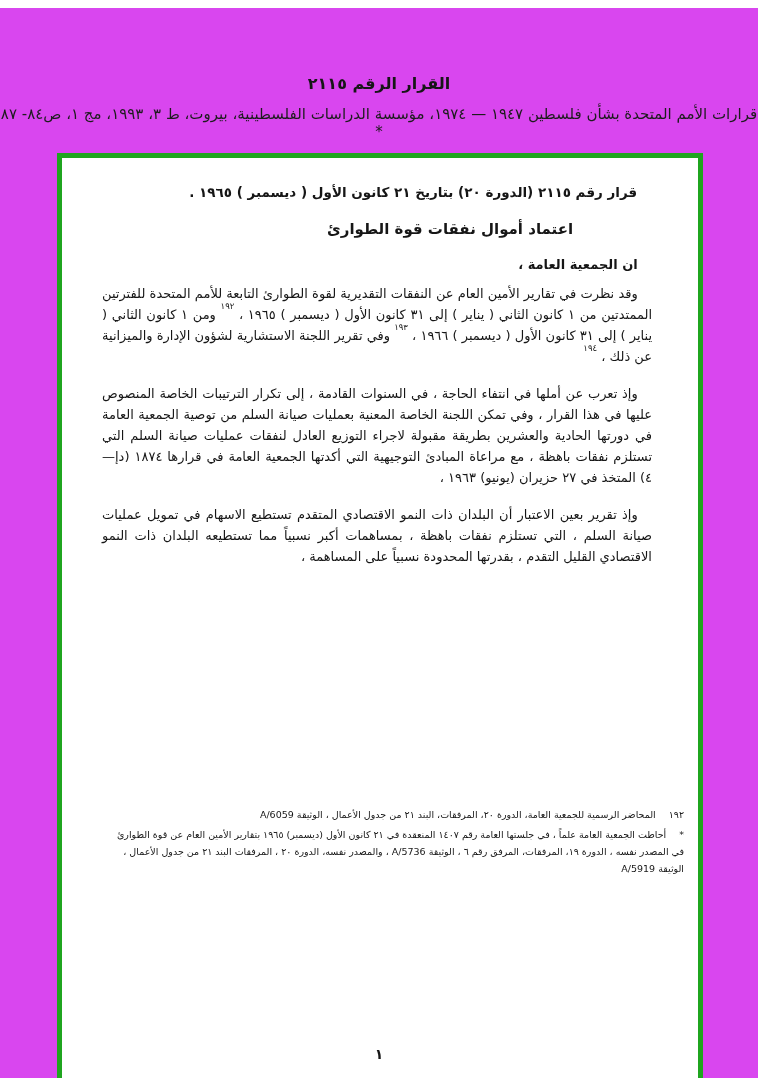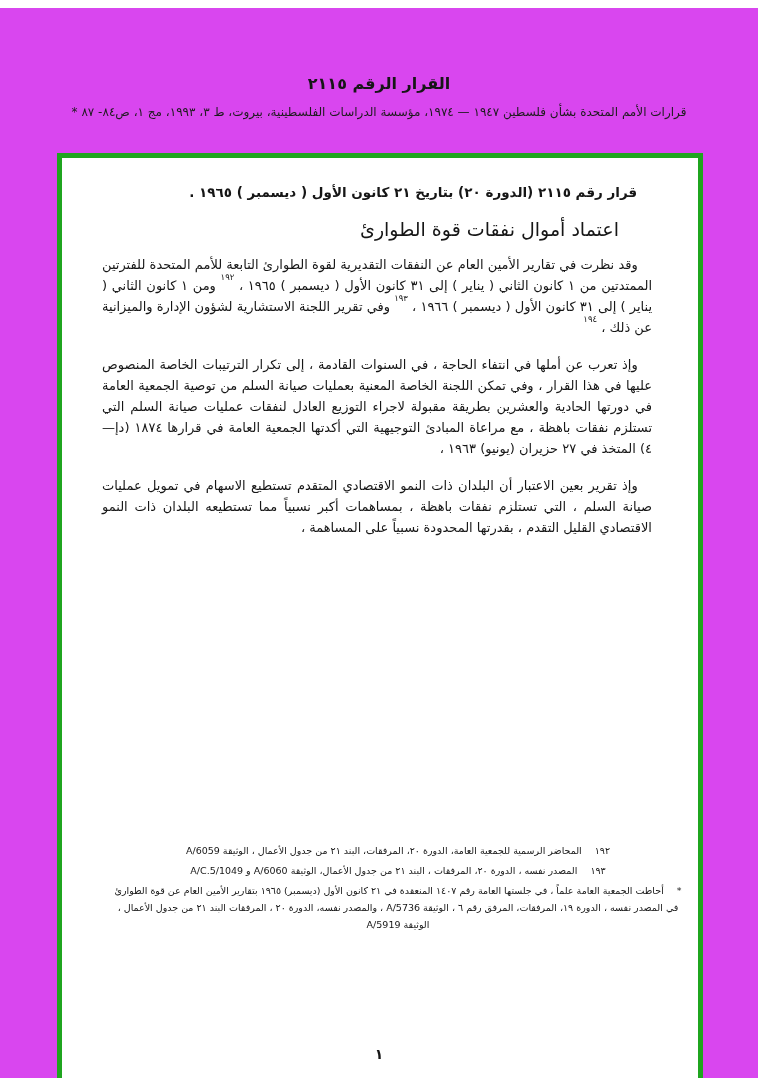--- a/index.html
+++ b/index.html
@@ -19,21 +19,21 @@
     text-align: center;
     direction: rtl;
   }
   .doc-title {
     font-size: 16px;
     font-weight: bold;
     letter-spacing: 0.5px;
   }
   .doc-source {
     margin-top: 12px;
-    font-size: 12px;
+    font-size: 15px;
     color: #1c1c1c;
   }
   .green-box {
     position: absolute;
     left: 57px;
     top: 145px;
     width: 646px;
     height: 1032px;
     border: 5px solid #6d28d9;
     background: #ffffff;
@@ -48,24 +48,24 @@
   .intro {
     font-weight: bold;
     font-size: 13.5px;
     line-height: 24px;
     text-align: right;
     text-indent: 1.1em;
     padding-left: 72px;
     margin-bottom: 13px;
   }
   .headings {
-    font-weight: normal;
-    font-size: 19px;
+    font-weight: bold;
+    font-size: 15px;
     line-height: 24px;
-    text-align: center;
+    text-align: left;
     padding-left: 225px;
     margin-bottom: 13px;
   }
   .opening {
     font-weight: bold;
     text-align: right;
     text-indent: 1.1em;
     margin-bottom: 8px;
   }
   .para {
@@ -74,25 +74,25 @@
   }
   .lead { font-weight: normal; }
   .fnref {
     font-size: 8.5px;
     position: relative;
     top: -5px;
     line-height: 0;
   }
   .footnotes {
     position: absolute;
-    top: 684px;
+    top: 648px;
     left: 50px;
     right: 14px;
     direction: rtl;
-    text-align: center;
+    text-align: right;
     font-size: 9.5px;
     line-height: 17px;
   }
   .footnote { margin-bottom: 3px; }
   .fn-marker {
     display: inline-block;
     margin-left: 13px;
   }
   .page-number {
     position: absolute;
@@ -116,31 +116,31 @@
 
   <section class="green-box" style="border-color: rgb(31, 165, 31);">
     <div class="content">
 
       <p class="intro">قرار رقم ٢١١٥ (الدورة ٢٠) بتاريخ ٢١ كانون الأول ( ديسمبر ) ١٩٦٥ .</p>
 
       <div class="headings">
         <div>اعتماد أموال نفقات قوة الطوارئ</div>
       </div>
 
+      <p class="opening">ان الجمعية العامة ،</p>
 
       <p class="para"><span class="lead">وقد نظرت</span><span> في تقارير الأمين العام عن النفقات التقديرية لقوة الطوارئ التابعة للأمم المتحدة للفترتين الممتدتين من ١ كانون الثاني ( يناير ) إلى ٣١ كانون الأول ( ديسمبر ) ١٩٦٥ ، </span><sup class="fnref">١٩٢</sup><span> ومن ١ كانون الثاني ( يناير ) إلى ٣١ كانون الأول ( ديسمبر ) ١٩٦٦ ، </span><sup class="fnref">١٩٣</sup><span> وفي تقرير اللجنة الاستشارية لشؤون الإدارة والميزانية عن ذلك ، </span><sup class="fnref">١٩٤</sup></p>
 
       <p class="para"><span class="lead">وإذ تعرب عن أملها</span><span> في انتفاء الحاجة ، في السنوات القادمة ، إلى تكرار الترتيبات الخاصة المنصوص عليها في هذا القرار ، وفي تمكن اللجنة الخاصة المعنية بعمليات صيانة السلم من توصية الجمعية العامة في دورتها الحادية والعشرين بطريقة مقبولة لاجراء التوزيع العادل لنفقات عمليات صيانة السلم التي تستلزم نفقات باهظة ، مع مراعاة المبادئ التوجيهية التي أكدتها الجمعية العامة في قرارها ١٨٧٤ (دإ— ٤) المتخذ في ٢٧ حزيران (يونيو) ١٩٦٣ ،</span></p>
 
       <p class="para"><span class="lead">وإذ تقرير بعين الاعتبار</span><span> أن البلدان ذات النمو الاقتصادي المتقدم تستطيع الاسهام في تمويل عمليات صيانة السلم ، التي تستلزم نفقات باهظة ، بمساهمات أكبر نسبياً مما تستطيعه البلدان ذات النمو الاقتصادي القليل التقدم ، بقدرتها المحدودة نسبياً على المساهمة ،</span></p>
 
     </div>
 
     <div class="footnotes">
       <div class="footnote"><span class="fn-marker">١٩٢</span><span>المحاضر الرسمية للجمعية العامة، الدورة ٢٠، المرفقات، البند ٢١ من جدول الأعمال ، الوثيقة A/6059</span></div>
-      <div class="footnote"><span class="fn-marker">١٩٣</span><span>المصدر نفسه ، الدورة ٢٠، المرفقات ، البند ٢١ من جدول الأعمال، الوثيقة A/6060 و A/C.5/1049</span></div>
       <div class="footnote"><span class="fn-marker">*</span><span>أحاطت الجمعية العامة علماً ، في جلستها العامة رقم ١٤٠٧ المنعقدة في ٢١ كانون الأول (ديسمبر) ١٩٦٥ بتقارير الأمين العام عن قوة الطوارئ في المصدر نفسه ، الدورة ١٩، المرفقات، المرفق رقم ٦ ، الوثيقة A/5736 ، والمصدر نفسه، الدورة ٢٠ ، المرفقات البند ٢١ من جدول الأعمال ، الوثيقة A/5919</span></div>
     </div>
   </section>
 
   <div class="page-number">١</div>
 
 </div>
 
 </body></html>

